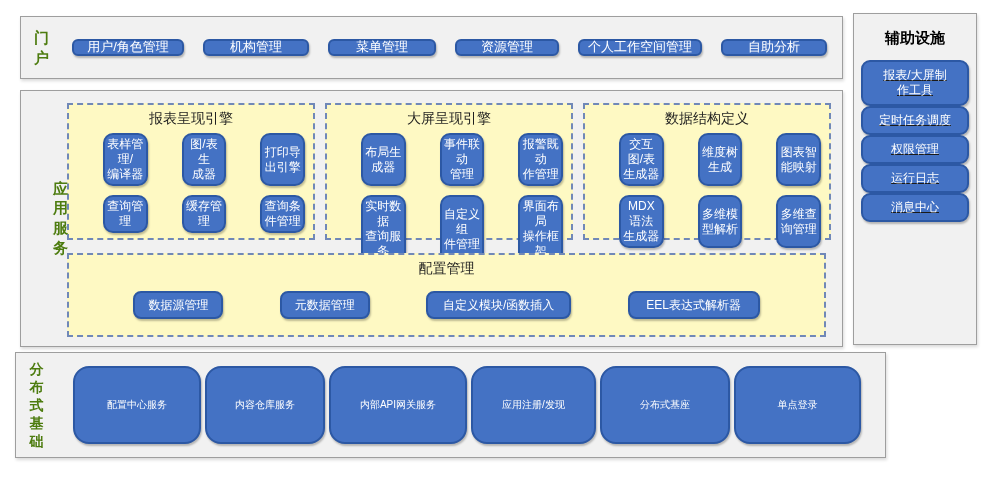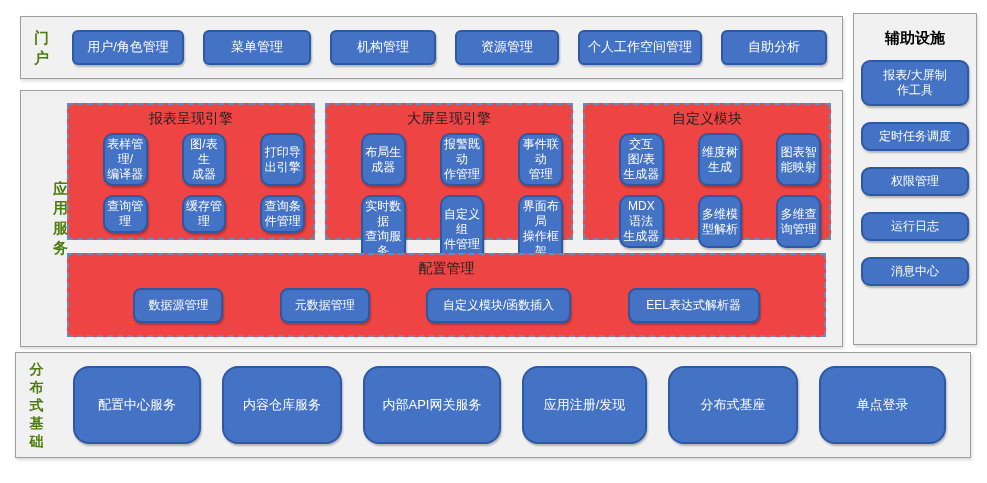--- a/index.html
+++ b/index.html
@@ -18,60 +18,60 @@
   }
   .btn{
     background:#4472c4;border:2px solid #2c58a4;color:#ffffff;
     display:flex;align-items:center;justify-content:center;text-align:center;
     box-shadow:1px 2px 2px rgba(0,0,0,.25);box-sizing:border-box;
     white-space:pre-line;line-height:1.25;flex:0 0 auto;
   }
   
   .portal{left:20px;top:16px;width:823px;height:63px;display:flex;align-items:center;padding:0 8px 0 12px;}
   .portal .btns{display:flex;gap:19px;margin-left:22px;align-items:center;}
-  .btn-top{height:35px;border-radius:6px;font-size:13px;}
+  .btn-top{height:17px;border-radius:6px;font-size:13px;}
   
   .app{left:20px;top:90px;width:823px;height:257px;padding:12px 8px 8px 46px;display:flex;}
   .app .vlabel{position:absolute;left:31px;top:50%;transform:translateY(-50%);}
   .app-content{display:flex;flex-direction:column;gap:13px;width:100%;}
   .engines{display:flex;gap:10px;}
   .group{
-    background:#ef4444;border:2px dashed #7088b8;box-sizing:border-box;
+    background:#fef9c3;border:2px dashed #7088b8;box-sizing:border-box;
     display:flex;flex-direction:column;padding:3px 8px 8px 8px;
   }
   .engine{width:248px;height:137px;}
   .group-title{font-size:14px;color:#1f1f1f;text-align:center;margin:2px 0 5px 0;flex:0 0 auto;}
   .grid{display:grid;grid-template-columns:1fr 1fr 1fr;gap:9px 8px;flex:1;}
   .btn-node{border-radius:10px;font-size:12px;padding:2px;margin-left:26px;}
   .config{width:759px;height:84px;}
   .config-btns{display:flex;justify-content:space-evenly;align-items:center;flex:1;}
-  .btn-cfg{height:35px;border-radius:8px;font-size:12px;padding:0 6px;}
+  .btn-cfg{height:28px;border-radius:8px;font-size:12px;padding:0 6px;}
   .w90{width:90px}.w105{width:105px}.w145{width:145px}.w132{width:132px}
   
   .aux{left:853px;top:13px;width:124px;height:332px;display:flex;flex-direction:column;align-items:center;padding:15px 6px;}
   .aux-title{font-weight:bold;font-size:15px;color:#000;margin-bottom:12px;flex:0 0 auto;}
-  .aux .btns{display:flex;flex-direction:column;gap:16px;align-items:center;}
+  .aux .btns{display:flex;flex-direction:column;align-items:center;text-decoration:underline;}
   .btn-aux{width:108px;height:29px;border-radius:9px;font-size:12px;}
   .btn-aux.tall{height:46px;}
   
-  .dist{left:15px;top:352px;width:956px;height:106px;display:flex;align-items:center;padding:0 24px 0 12px;}
+  .dist{left:15px;top:352px;width:871px;height:106px;display:flex;align-items:center;padding:0 24px 0 12px;}
   .dist .vlabel{font-size:14px;line-height:1.3;}
   .dist .btns{display:flex;justify-content:space-between;align-items:center;flex:1;margin-left:28px;}
-  .btn-big{height:78px;border-radius:16px;font-size:13px;}
+  .btn-big{height:78px;border-radius:16px;font-size:10px;}
   .w128{width:128px}.w120{width:120px}.w138{width:138px}.w125{width:125px}.w130{width:130px}.w127{width:127px}
 </style>
 </head>
 <body>
 
 <div class="panel portal">
   <div class="vlabel">门户</div>
   <div class="btns">
     <div class="btn btn-top" style="width:112px">用户/角色管理</div>
+    <div class="btn btn-top" style="width:106px">机构管理</div>
     <div class="btn btn-top" style="width:108px">菜单管理</div>
-    <div class="btn btn-top" style="width:106px">机构管理</div>
     <div class="btn btn-top" style="width:104px">资源管理</div>
     <div class="btn btn-top" style="width:124px">个人工作空间管理</div>
     <div class="btn btn-top" style="width:106px">自助分析</div>
   </div>
 </div>
 
 <div class="panel app">
   <div class="vlabel">应用服务</div>
   <div class="app-content">
     <div class="engines">
@@ -90,35 +90,35 @@
           <div class="btn btn-node">查询条
 件管理</div>
         </div>
       </div>
 
       <div class="group engine">
         <div class="group-title">大屏呈现引擎</div>
         <div class="grid">
           <div class="btn btn-node">布局生
 成器</div>
+          <div class="btn btn-node">事件联动
+管理</div>
           <div class="btn btn-node">报警既动
 作管理</div>
-          <div class="btn btn-node">事件联动
-管理</div>
           <div class="btn btn-node">实时数据
 查询服务</div>
           <div class="btn btn-node">自定义组
 件管理</div>
           <div class="btn btn-node">界面布局
 操作框架</div>
         </div>
       </div>
 
       <div class="group engine">
-        <div class="group-title">自定义模块</div>
+        <div class="group-title">数据结构定义</div>
         <div class="grid">
           <div class="btn btn-node">交互图/表
 生成器</div>
           <div class="btn btn-node">维度树
 生成</div>
           <div class="btn btn-node">图表智
 能映射</div>
           <div class="btn btn-node">MDX语法
 生成器</div>
           <div class="btn btn-node">多维模

